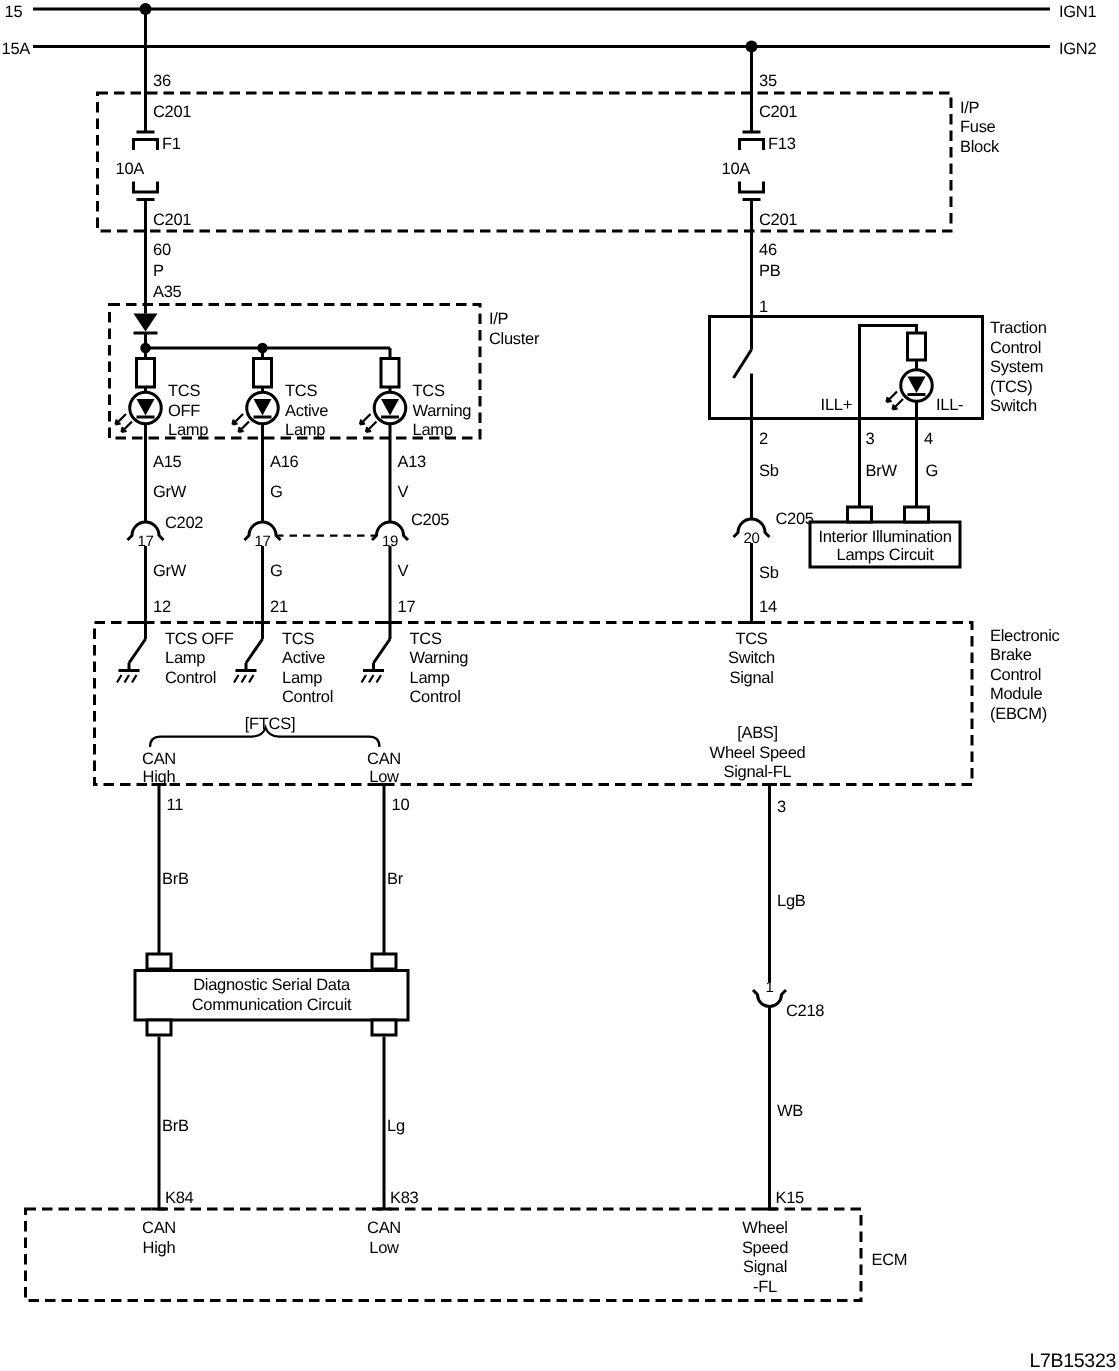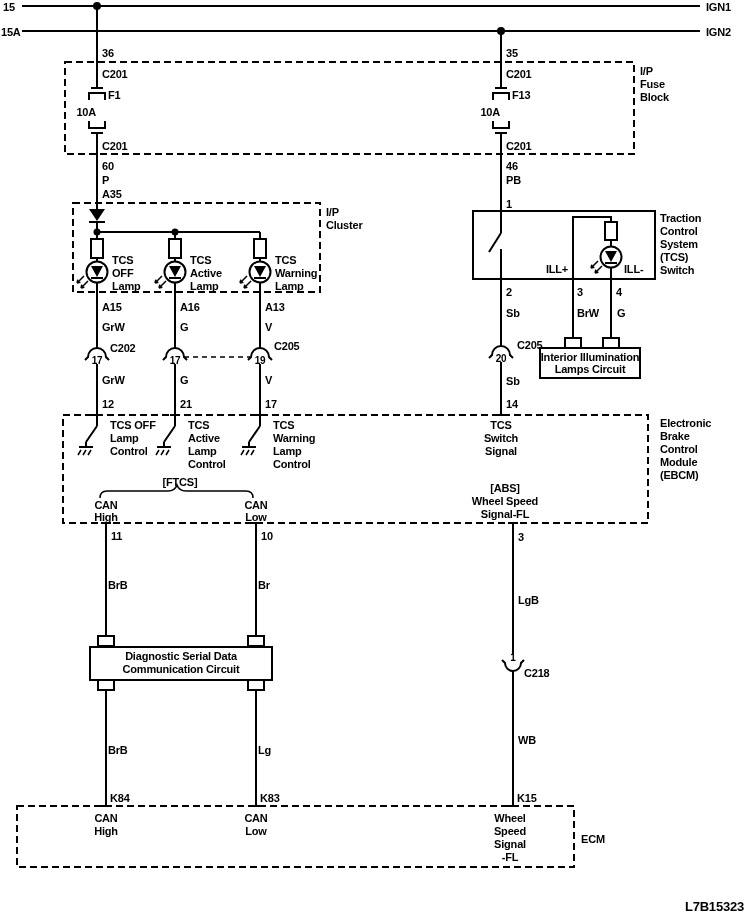--- a/index.html
+++ b/index.html
@@ -1,16 +1,16 @@
 <!DOCTYPE html>
 <html><head>
 <meta charset="utf-8">
 <style>
   html,body{margin:0;padding:0;background:#ffffff;}
-  .page{width:746px;height:914px;position:relative;background:#fff;font-weight:bold;}
+  .page{width:746px;height:914px;position:relative;background:#fff;}
   svg{display:block;}
   svg text{font-family:"Liberation Sans","DejaVu Sans",sans-serif;font-size:11px;fill:#000;letter-spacing:-0.2px;}
   .mid{text-anchor:middle;}
   .end{text-anchor:end;}
   .f10{font-size:10px;}
   .f13{font-size:13px;}
   .s{stroke:#000;stroke-width:2;fill:none;}
   .s15{stroke:#000;stroke-width:1.5;fill:none;}
   .dash{stroke-dasharray:7 4;}
   .dashsm{stroke-dasharray:5 4;}

